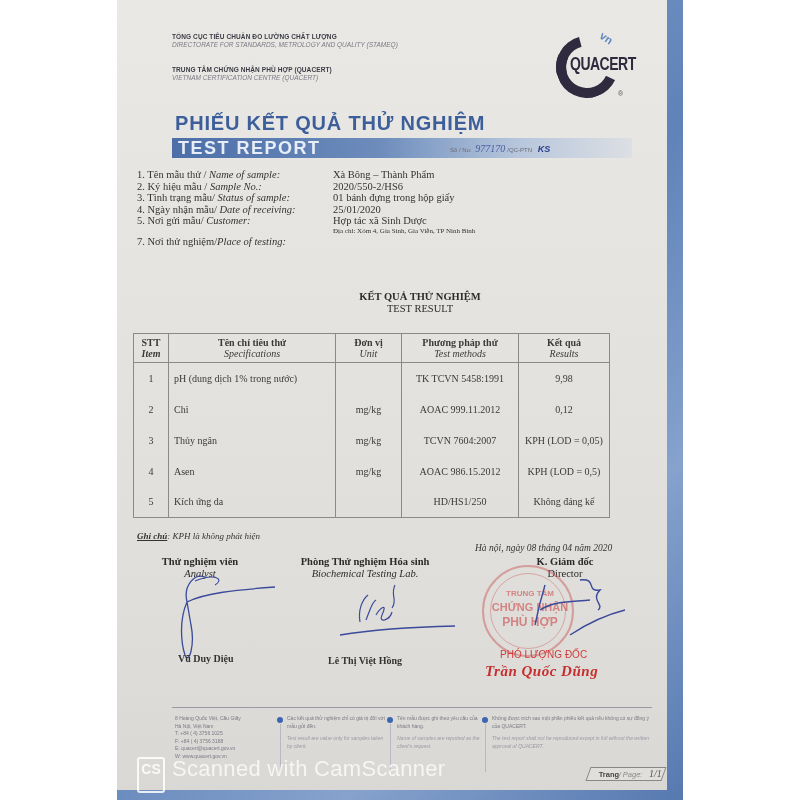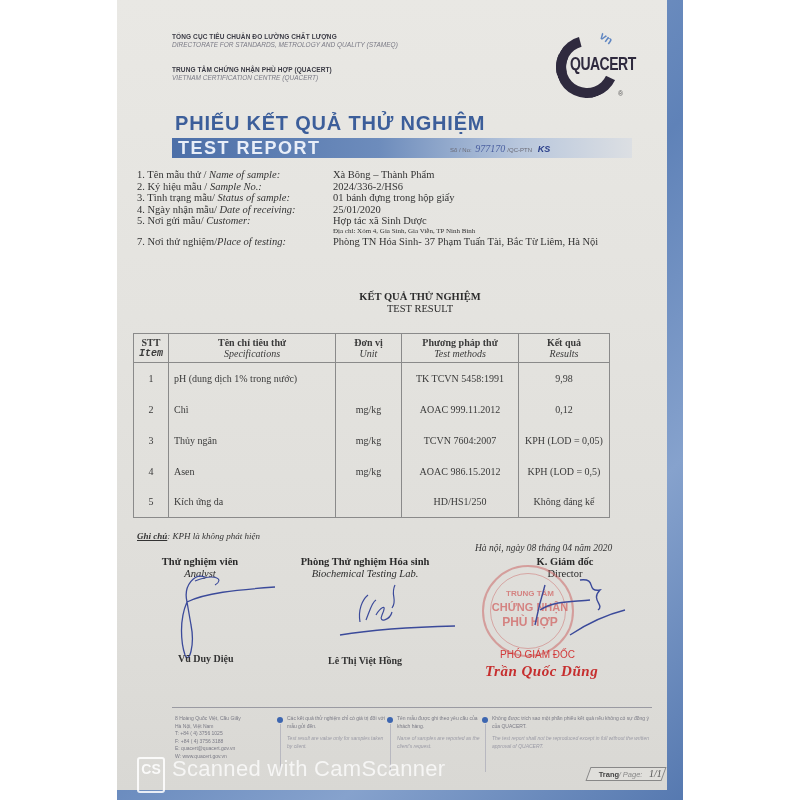--- a/index.html
+++ b/index.html
@@ -47,21 +47,21 @@
     .result-title.t1 { top: 291px; font-weight: bold; left: 20px; }
     .result-title.t2 { top: 303px; left: 20px; }
 
     table.results { position: absolute; left: 133px; top: 333px; width: 477px; border-collapse: collapse; font-size: 10px; color: #3a3a3a; }
     table.results th, table.results td { border-left: 1px solid #8a8a8a; border-right: 1px solid #8a8a8a; }
     table.results th { border-top: 1px solid #8a8a8a; border-bottom: 1px solid #8a8a8a; font-weight: bold; line-height: 11px; height: 29px; }
     table.results th .sub { display: block; font-weight: normal; font-style: italic; }
     table.results td { height: 31px; text-align: center; }
     table.results tr:last-child td { border-bottom: 1px solid #8a8a8a; }
     table.results td.spec { text-align: left; padding-left: 5px; }
-    table.results th.c-stt .sub { font-weight: bold; font-family: Liberation Mono, monospace; }
+    table.results th.c-stt .sub { font-weight: bold; }
 
     .note { position: absolute; left: 137px; top: 531px; font-size: 9px; font-style: italic; color: #333; }
     .note .k { font-weight: bold; text-decoration: underline; }
 
     .sig-block { position: absolute; text-align: center; font-size: 10.5px; line-height: 12px; color: #2a2a2a; }
     .sig-block .role { font-weight: bold; }
     .sig-block .role-en { font-style: italic; }
     .sig-name { position: absolute; font-weight: bold; font-size: 10px; color: #333; margin-left: 6px; }
 
     .date-line { position: absolute; left: 475px; top: 543px; font-size: 9.5px; font-style: italic; color: #333; }
@@ -130,38 +130,37 @@
   <span class="init">KS</span>
 </div>
 
 <div class="info">
   <div class="row">
     <div class="lab"><span>1. Tên mẫu thử / </span><i>Name of sample:</i></div>
     <div class="val">Xà Bông – Thành Phẩm</div>
   </div>
   <div class="row">
     <div class="lab"><span>2. Ký hiệu mẫu / </span><i>Sample No.:</i></div>
-    <div class="val">2024/336-2/HS6</div>
+    <div class="val">2020/550-2/HS6</div>
   </div>
   <div class="row">
     <div class="lab"><span>3. Tình trạng mẫu/ </span><i>Status of sample:</i></div>
     <div class="val">01 bánh đựng trong hộp giấy</div>
   </div>
   <div class="row">
     <div class="lab"><span>4. Ngày nhận mẫu/ </span><i>Date of receiving:</i></div>
     <div class="val">25/01/2020</div>
   </div>
   <div class="row">
     <div class="lab"><span>5. Nơi gửi mẫu/ </span><i>Customer:</i></div>
     <div class="val">Hợp tác xã Sinh Dược</div>
   </div>
   <div class="addr">Địa chỉ: Xóm 4, Gia Sinh, Gia Viễn, TP Ninh Bình</div>
   <div class="row">
     <div class="lab"><span>7. Nơi thử nghiệm/</span><i>Place of testing:</i></div>
-    <div class="val">Phòng TN Hóa Sinh- 37 Phạm Tuấn Tài, Bắc Từ Liêm, Hà Nội</div>
   </div>
 </div>
 
 <div class="result-title t1">KẾT QUẢ THỬ NGHIỆM</div>
 <div class="result-title t2">TEST RESULT</div>
 
 <table class="results">
   <thead>
     <tr>
       <th class="c-stt" style="width:35px;"><span>STT</span><span class="sub">Item</span></th>
@@ -242,21 +241,21 @@
 <svg class="sig-svg" style="left:320px; top:580px;" width="140" height="70">
   <path d="M20 55 C 50 50, 90 47, 135 46" fill="none" stroke="#3b4a9a" stroke-width="1.3"></path>
   <path d="M40 42 C 38 30, 42 20, 48 15 M46 40 C 50 30, 52 22, 56 20 M56 35 C 60 28, 68 22, 62 35 C 58 44, 70 40, 72 32 M75 5 C 70 15, 78 20, 72 28" fill="none" stroke="#3b4a9a" stroke-width="1.2"></path>
 </svg>
 <svg class="sig-svg" style="left:510px; top:570px;" width="120" height="80">
   <path d="M25 55 C 28 40, 32 25, 35 15 M30 40 C 45 30, 65 32, 80 30 M70 10 C 88 8, 75 22, 90 20 C 80 30, 95 35, 88 40 M60 65 C 75 55, 95 45, 115 40" fill="none" stroke="#3b4a9a" stroke-width="1.4"></path>
 </svg>
 
 <div class="sig-name" style="left:172px; top:653px;">Vũ Duy Diệu</div>
 <div class="sig-name" style="left:322px; top:655px;">Lê Thị Việt Hồng</div>
-<div class="deputy">PHÓ GIÁM ĐỐC</div>
+<div class="deputy">PHÓ LƯỢNG ĐỐC</div>
 <div class="deputy-name">Trần Quốc Dũng</div>
 
 <div class="footer-rule"></div>
 
 <div class="foot-col" style="left:175px; width:100px;">
   <div>8 Hoàng Quốc Việt, Cầu Giấy</div>
   <div>Hà Nội, Việt Nam</div>
   <div>T: +84 ( 4) 3756 1025</div>
   <div>F: +84 ( 4) 3756 3188</div>
   <div>E: quacert@quacert.gov.vn</div>

